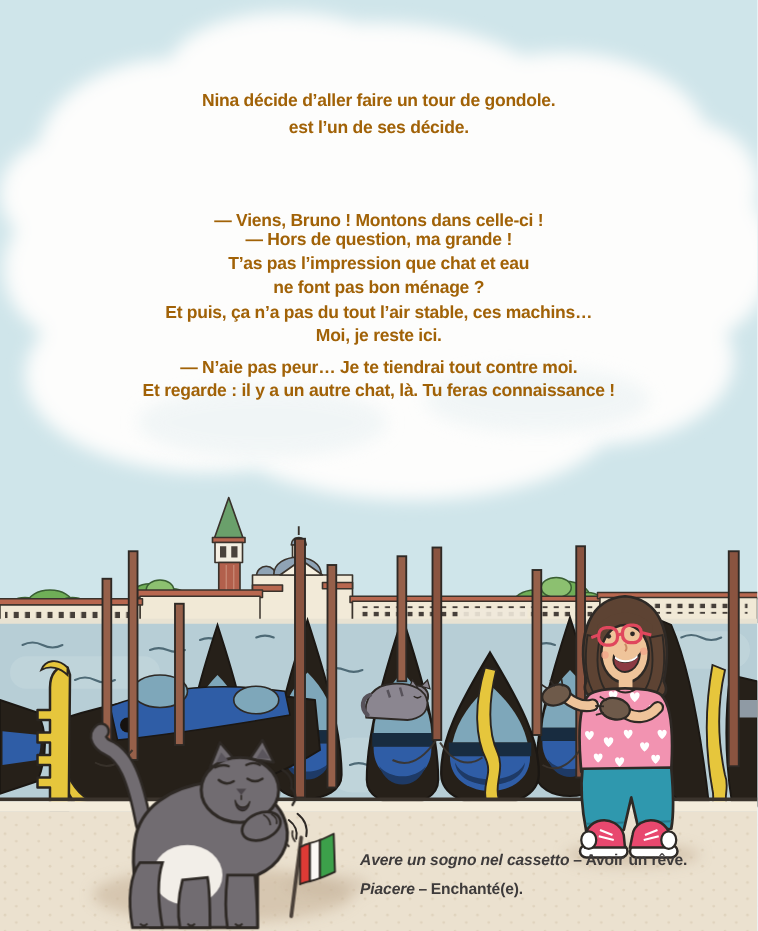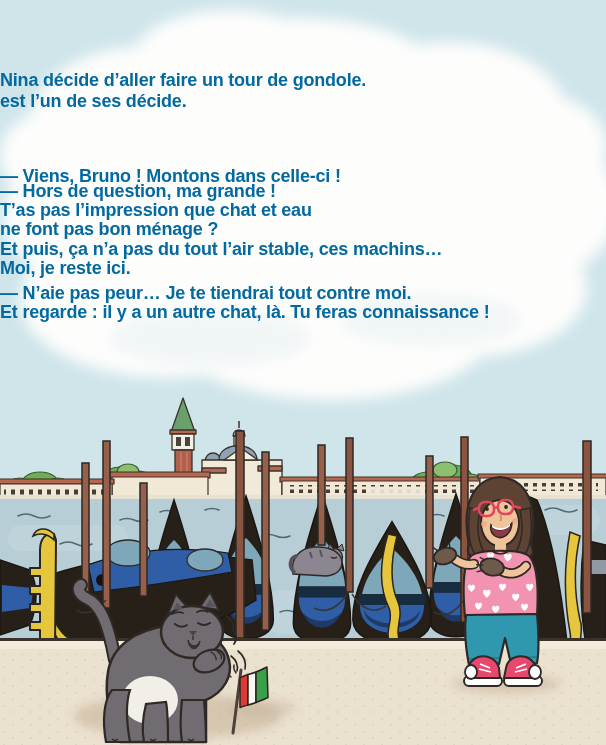--- a/index.html
+++ b/index.html
@@ -1,21 +1,21 @@
 <!DOCTYPE html>
 <html><head>
 <meta charset="utf-8">
 <style>
   html,body{margin:0;padding:0;background:#ffffff;}
   .page{position:relative;width:606px;height:745px;overflow:hidden;background:#cfe5ea;
         font-family:"Liberation Sans",sans-serif;}
   .page svg.scene{position:absolute;left:0;top:0;z-index:1;}
   .text-layer{position:absolute;left:0;top:0;width:606px;height:745px;z-index:2;pointer-events:none;}
-  .txt{position:absolute;left:0;right:0;text-align:left;color:#0369a1;font-weight:bold;
-       letter-spacing:-0.2px;font-size:18px;}
+  .txt{position:absolute;left:0;right:0;text-align:center;color:#a16207;font-weight:bold;
+       letter-spacing:-0.2px;font-size:14px;}
   .narration{top:70px;line-height:21px;}
   .d1{top:167px;line-height:19px;}
   .d2{top:182px;line-height:19.2px;}
   .d3{top:284px;line-height:19px;}
   .vocab{position:absolute;left:288px;top:677px;text-align:left;color:#3e3b3b;
          font-weight:bold;font-size:12.5px;line-height:23px;letter-spacing:-0.1px;}
   .vocab .it{font-style:italic;}
   .vocab .dash{margin:0 3px;}
 </style>
 </head>
@@ -339,15 +339,23 @@
     <div>— Hors de question, ma grande !</div>
     <div>T’as pas l’impression que chat et eau</div>
     <div>ne font pas bon ménage ?</div>
     <div>Et puis, ça n’a pas du tout l’air stable, ces machins…</div>
     <div>Moi, je reste ici.</div>
   </div>
   <div class="txt d3">
     <div>— N’aie pas peur… Je te tiendrai tout contre moi.</div>
     <div>Et regarde : il y a un autre chat, là. Tu feras connaissance !</div>
   </div>
+  <div class="vocab">
+    <div>
+      <span class="it">Avere un sogno nel cassetto</span><span class="dash">–</span><span>Avoir un rêve.</span>
+    </div>
+    <div>
+      <span class="it">Piacere</span><span class="dash">–</span><span>Enchanté(e).</span>
+    </div>
+  </div>
 </div>
 
 </div>
 
 </body></html>

